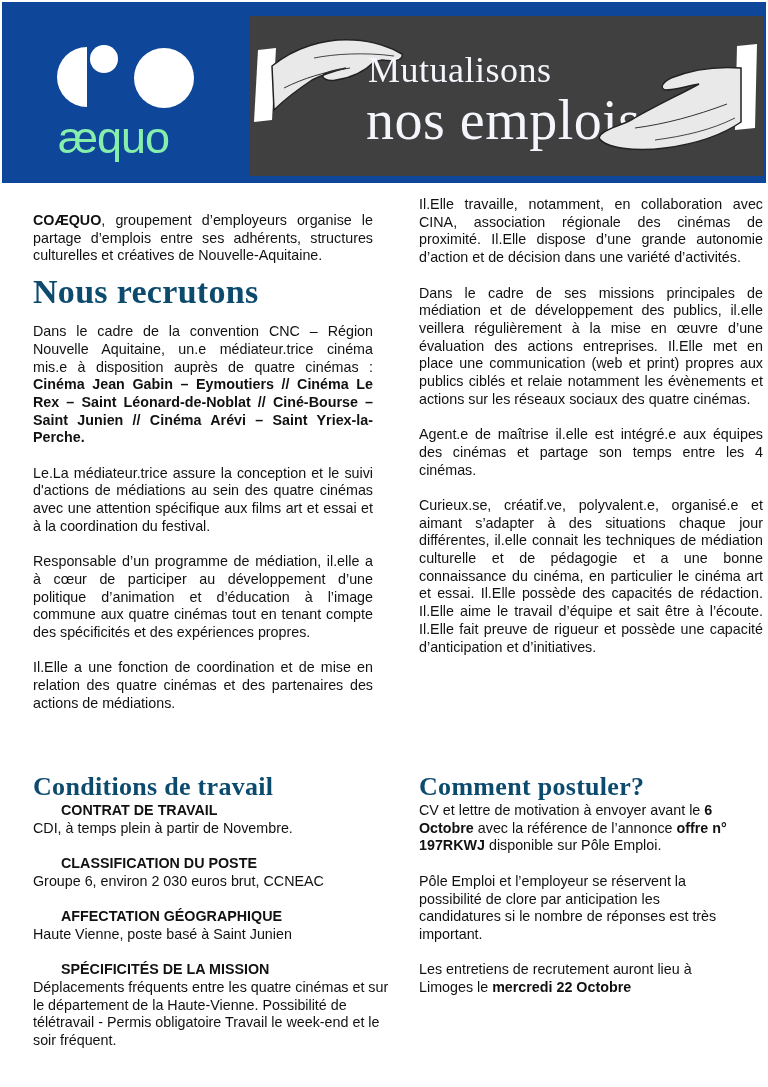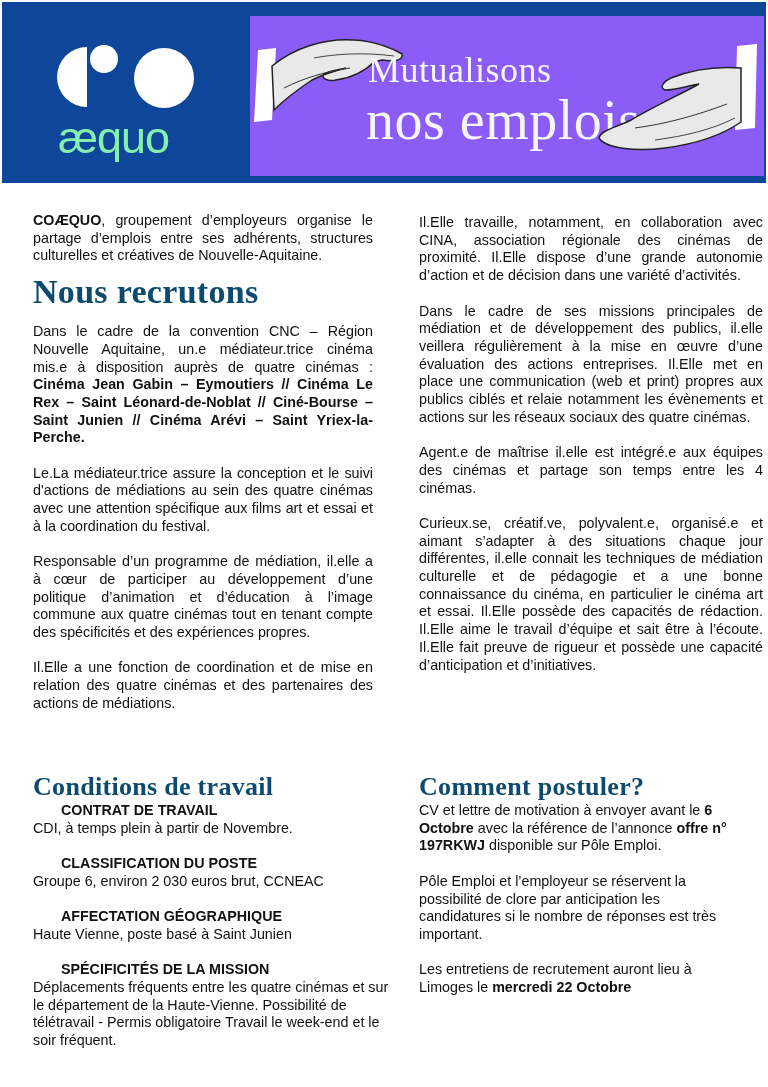--- a/index.html
+++ b/index.html
@@ -2,32 +2,32 @@
 <html><head>
 <meta charset="utf-8">
 <style>
   html, body { margin: 0; padding: 0; background: #ffffff; }
   body { width: 768px; height: 1087px; position: relative; overflow: hidden;
          font-family: "Liberation Sans", sans-serif; color: #111; }
   .header { position: absolute; left: 2px; top: 2px; width: 764px; height: 181px; background: #0e4799; }
   .logo { position: absolute; left: 52px; top: 40px; width: 150px; height: 122px; }
   .logo-word { position: absolute; left: 56px; top: 110px; color: #86efac; font-size: 45px; font-weight: normal;
                letter-spacing: -1px; font-family: "Liberation Sans", sans-serif; }
-  .banner { position: absolute; left: 248px; top: 14px; width: 514px; height: 160px; background: #8b5cf6; overflow: hidden; }
+  .banner { position: absolute; left: 248px; top: 14px; width: 514px; height: 160px; background: #404040; overflow: hidden; }
   .banner-title { position: absolute; left: 118px; top: 36px; color: #f4f6fb; font-family: "Liberation Serif", serif;
                   font-size: 36px; line-height: 1; letter-spacing: 0.5px; }
   .banner-title .l2 { position: absolute; left: -2px; top: 40px; font-size: 56px; white-space: nowrap; }
   .hand { position: absolute; }
   .hand-left { left: 4px; top: 12px; width: 150px; height: 100px; }
   .hand-right { right: 4px; top: 28px; width: 165px; height: 112px; }
 
   .col { position: absolute; font-size: 14.3px; line-height: 17.7px; text-align: justify; }
   .col p { margin: 0 0 17.7px 0; }
   .col-left { left: 33px; top: 212px; width: 340px; }
-  .col-right { left: 419px; top: 214px; width: 344px; }
+  .col-right { left: 419px; top: 196px; width: 344px; }
   .h-serif { font-family: "Liberation Serif", serif; font-weight: bold; color: #0c4a6e; font-size: 34px;
              line-height: 38px; margin: 0; letter-spacing: 0.3px; }
   .h-serif.sm { font-size: 26px; line-height: 30px; }
   b { font-weight: bold; }
   .lbl { font-weight: bold; display: block; margin-left: 28px; }
   .noj { text-align: left; }
   .block { position: absolute; font-size: 14.3px; line-height: 17.7px; }
 </style>
 </head>
 <body>

